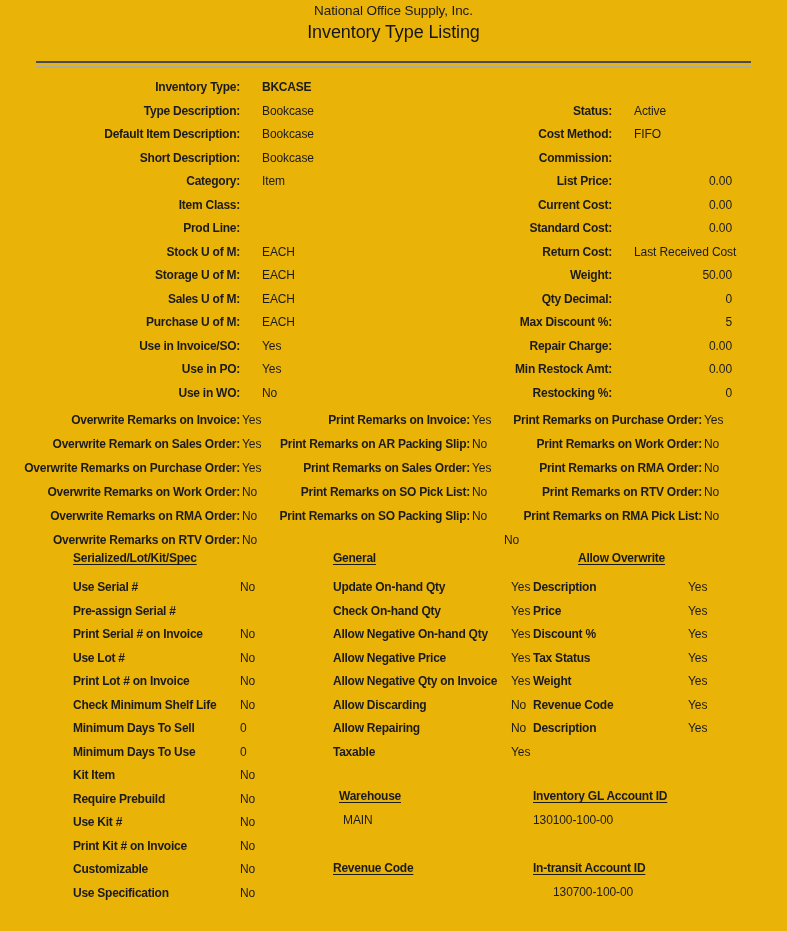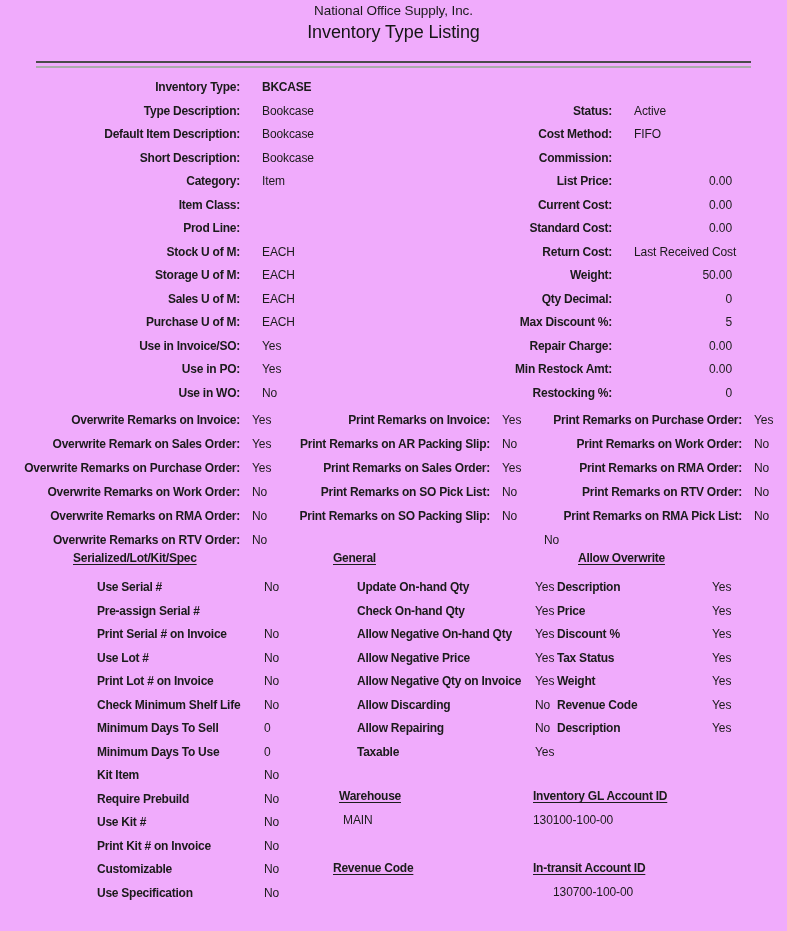--- a/index.html
+++ b/index.html
@@ -1,39 +1,39 @@
 <!DOCTYPE html>
 <html><head>
 <meta charset="utf-8">
 <style>
   html,body{margin:0;padding:0;background:#ffffff;}
   .page{
-    position:relative;width:787px;height:931px;background:#f0abfc;overflow:hidden;
+    position:relative;width:787px;height:931px;background:#eab308;overflow:hidden;
     font-family:"Liberation Sans",sans-serif;font-size:12px;color:#1b1b1b;letter-spacing:-0.1px;
   }
   .b{font-weight:700;letter-spacing:-0.25px;}
   .company{position:absolute;top:3px;left:0;right:0;text-align:center;font-size:13.5px;color:#1b1b1b;}
   .title{position:absolute;top:22px;left:0;right:0;text-align:center;font-size:18px;color:#151515;}
   .rule{position:absolute;top:61px;left:36px;width:715px;height:3px;
     border-top:2px solid #4a4a4a;border-bottom:2px solid #ababab;}
   
   .top-fields{position:absolute;top:76px;left:36px;width:715px;}
   .trow{display:grid;grid-template-columns:204px 150px 178px 98px;column-gap:22px;height:23.5px;line-height:23.5px;}
   .trow .ll,.trow .rl{text-align:right;}
   .trow .rv{text-align:left;white-space:nowrap;}
   .trow.num .rv{text-align:right;}
   .trow.bv .lv{font-weight:700;letter-spacing:-0.25px;}
   
   .remarks{position:absolute;top:408px;left:0;width:760px;}
-  .rrow{display:grid;grid-template-columns:240px 30px 196px 30px 198px 30px;column-gap:12px;height:24px;line-height:24px;}
+  .rrow{display:grid;grid-template-columns:240px 30px 196px 30px 198px 30px;column-gap:2px;height:24px;line-height:24px;}
   .rrow .al,.rrow .bl,.rrow .cl{text-align:right;white-space:nowrap;}
   
   .sec-h{position:absolute;top:548px;height:20px;line-height:20px;font-weight:700;letter-spacing:-0.25px;
     text-decoration:underline;text-underline-offset:2px;white-space:nowrap;}
-  .fcol{position:absolute;top:576px;margin-left:24px;}
+  .fcol{position:absolute;top:576px;}
   .frow{display:grid;height:23.5px;line-height:23.5px;}
   .fcol-left{left:73px;}  .fcol-left  .frow{grid-template-columns:167px 60px;}
   .fcol-mid{left:333px;}  .fcol-mid   .frow{grid-template-columns:178px 60px;}
   .fcol-right{left:533px;}.fcol-right .frow{grid-template-columns:155px 60px;}
   .frow .fl{font-weight:700;letter-spacing:-0.25px;white-space:nowrap;}
   
   .blk-h{position:absolute;height:20px;line-height:20px;font-weight:700;letter-spacing:-0.25px;
     text-decoration:underline;text-underline-offset:2px;white-space:nowrap;}
   .blk-v{position:absolute;height:20px;line-height:20px;white-space:nowrap;}
 </style>

